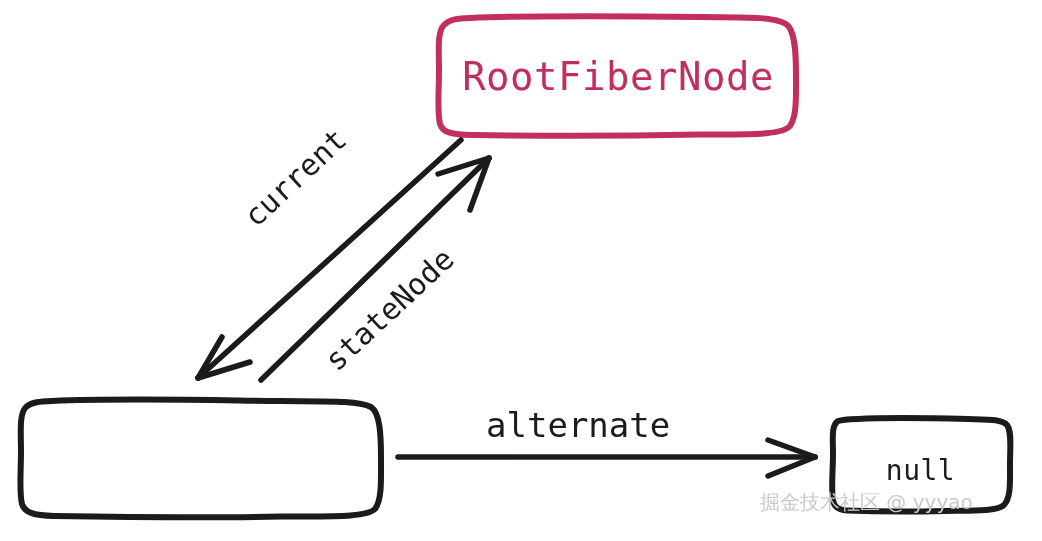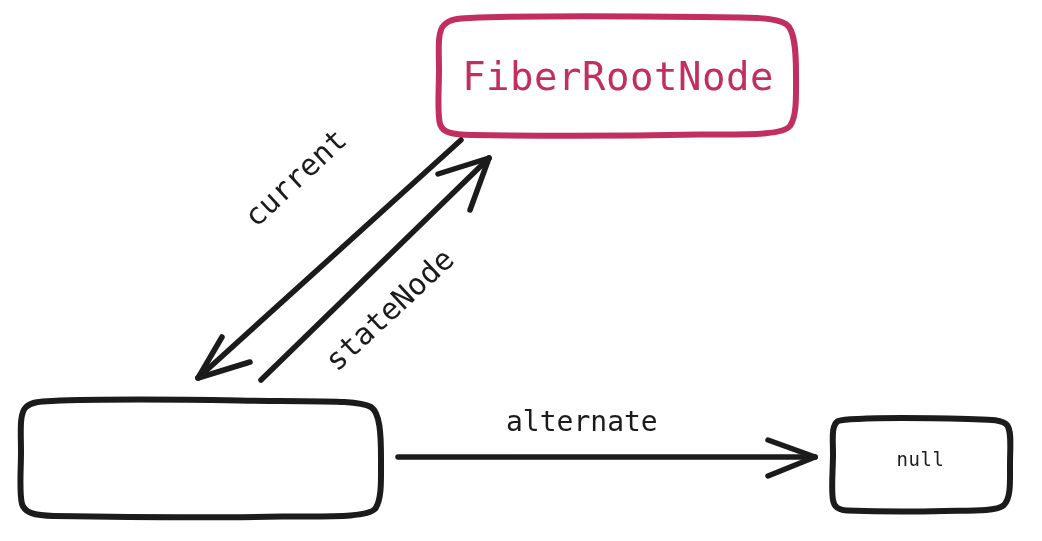--- a/index.html
+++ b/index.html
@@ -48,27 +48,27 @@
     width: 361px;
     height: 116px;
     display: flex;
     align-items: center;
     justify-content: center;
     font-size: 30px;
     color: #1c1c1c;
   }
   #null-label {
     left: 833px;
-    top: 412px;
+    top: 424px;
     width: 175px;
     height: 93px;
     display: flex;
     align-items: center;
     justify-content: center;
-    font-size: 19px;
+    font-size: 28px;
     color: #1c1c1c;
   }
   .edge-label {
     position: absolute;
     font-family: "DejaVu Sans Mono", monospace;
     color: #1b1b1b;
     white-space: nowrap;
     user-select: none;
   }
   #label-current {
@@ -79,23 +79,23 @@
     transform-origin: left top;
   }
   #label-statenode {
     left: 318px;
     top: 352px;
     font-size: 30px;
     transform: rotate(-43deg);
     transform-origin: left top;
   }
   #label-alternate {
-    left: 506px;
+    left: 486px;
     top: 405px;
-    font-size: 28px;
+    font-size: 34px;
   }
   #watermark {
     position: absolute;
     left: 760px;
     top: 489px;
     font-family: "DejaVu Sans", sans-serif;
     font-size: 20px;
     color: #c9c9c9;
     white-space: nowrap;
     user-select: none;
@@ -162,25 +162,26 @@
       <path d="M 489 158 L 470 210" fill="none" stroke="#1b1b1b" stroke-width="5.5" stroke-linecap="round"></path>
     </g>
 
     <g>
       <path d="M 398 457 L 815 457" fill="none" stroke="#1b1b1b" stroke-width="5.5" stroke-linecap="round"></path>
       <path d="M 815 457 L 768 440" fill="none" stroke="#1b1b1b" stroke-width="5.5" stroke-linecap="round"></path>
       <path d="M 815 457 L 768 476" fill="none" stroke="#1b1b1b" stroke-width="5.5" stroke-linecap="round"></path>
     </g>
   </svg>
 
-  <div class="node-label" id="fiber-root-label">FiberRootNode</div>
+  <div class="node-label" id="fiber-root-label">RootFiberNode</div>
 
 
   <div class="node-label" id="null-label">null</div>
 
   <div class="edge-label" id="label-current">current</div>
 
   <div class="edge-label" id="label-statenode">stateNode</div>
 
   <div class="edge-label" id="label-alternate">alternate</div>
 
+  <div id="watermark">掘金技术社区 @ yyyao</div>
 
 </div>
 
 </body></html>

